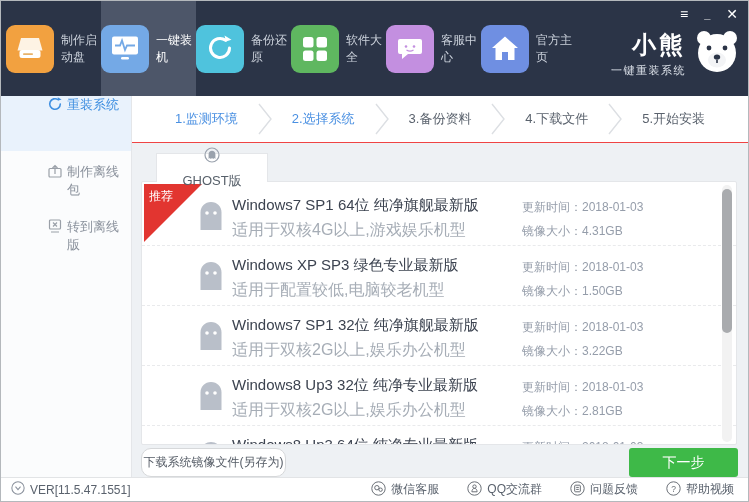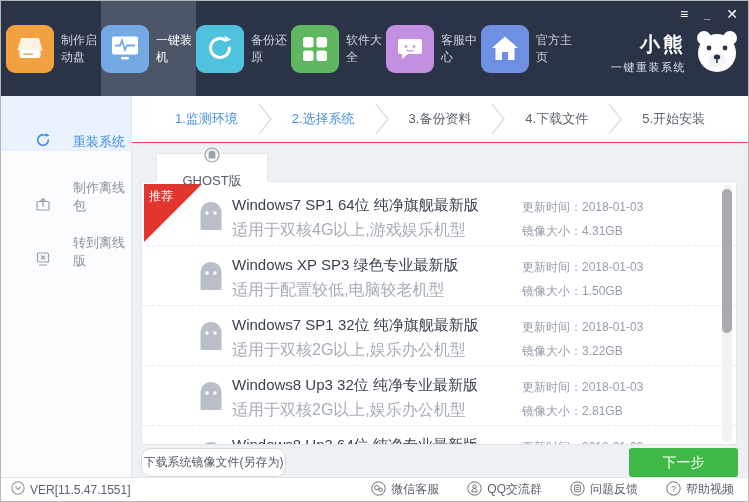--- a/index.html
+++ b/index.html
@@ -15,26 +15,26 @@
   .nav-item{ width:95px; height:95px; display:flex; flex-direction:row; align-items:center;
     justify-content:center; gap:7px; cursor:pointer; }
   .nav-item .nav-label{ font-size:12px; color:#ccd2dc; }
   .nav-item.active{ background:#4d5669; }
   .nav-item.active .nav-label{ color:#fff; }
   .icon-sq{ width:48px; height:48px; display:block; }
   .win-controls{ position:absolute; top:5px; right:10px; display:flex; gap:16px; align-items:center; }
   .win-btn{ color:#fff; font-size:14px; line-height:16px; cursor:pointer; font-weight:bold; }
   .brand{ position:absolute; right:8px; top:27px; display:flex; align-items:center; gap:8px; }
   .brand-text{ text-align:right; }
-  .brand-title{ color:#fff; font-size:20px; font-weight:bold; letter-spacing:3px; }
+  .brand-title{ color:#fff; font-size:24px; font-weight:bold; letter-spacing:3px; }
   .brand-sub{ color:#dde2ea; font-size:11px; letter-spacing:1.5px; margin-top:2px; }
   
   .sidebar{ position:absolute; left:0; top:95px; width:131px; bottom:24px; background:#fbfcfd;
     border-right:1px solid #e4e6e9; }
-  .side-item{ height:52px; display:flex; align-items:flex-end; gap:22px; padding-left:34px;
+  .side-item{ height:52px; display:flex; align-items:flex-start; gap:4px; padding-left:46px;
     font-size:13px; color:#8a919c; cursor:pointer; }
   .side-item.active{ background:#e9f2fc; color:#3f8fe0; height:55px; }
   .side-item:nth-child(2){ margin-top:12px; }
   .side-item:nth-child(3){ margin-top:3px; }
   
   .stepbar{ position:absolute; left:131px; right:0; top:95px; height:47px; background:#fff;
     border-bottom:1px solid #ef4444; display:flex; align-items:center; padding:0 24px; }
   .step{ flex:1; text-align:center; font-size:13px; color:#5a626d; }
   .step.on{ color:#4a90e2; }
   .chev{ width:16px; height:34px; flex:0 0 16px; }

